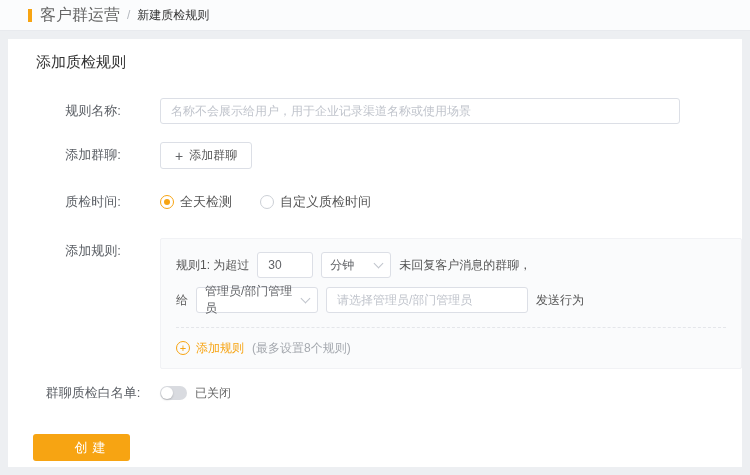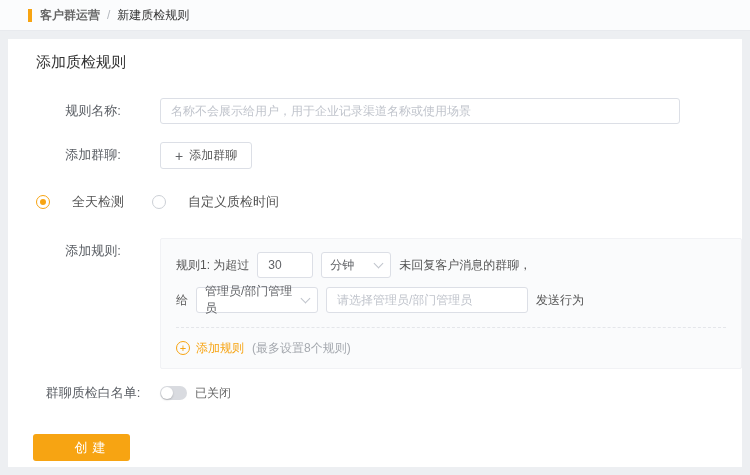--- a/index.html
+++ b/index.html
@@ -11,21 +11,21 @@
     color:#333;
   }
   
   .topbar {
     height:31px; background:#fbfcfd; border-bottom:1px solid #e8eaee;
     display:flex; align-items:center; padding-left:28px;
   }
   .topbar .tick {
     width:4px; height:13px; background:#f7a412; margin-right:8px; display:inline-block;
   }
-  .crumb-root { font-size:12px; color:#666; cursor:pointer;font-weight:bold; }
+  .crumb-root { font-size:16px; color:#666; cursor:pointer; }
   .crumb-sep  { font-size:12px; color:#b4b8bf; margin:0 7px; }
   .crumb-cur  { font-size:12px; color:#333; }
   
   .card {
     background:#fff; margin:8px; height:428px; padding:14px 0 0 28px;
   }
   .page-title { font-size:15px; color:#333; font-weight:400; }
   
   .form { margin-top:26px; }
   .row { display:flex; align-items:flex-start; }
@@ -48,21 +48,21 @@
 
   .btn-outline {
     height:27px; background:#fff; border:1px solid #dcdfe6; border-radius:3px;
     padding:0 14px; font-size:12px; color:#555; display:inline-flex;
     align-items:center; gap:6px; cursor:pointer;
   }
   .btn-outline .plus { font-size:14px; color:#606266; line-height:1; }
 
   
   .radio-group { display:flex; align-items:center; height:26px; gap:28px; }
-  .radio-item { display:flex; align-items:center; gap:22px; cursor:pointer;font-family:Liberation Serif, serif; }
+  .radio-item { display:flex; align-items:center; gap:6px; cursor:pointer;font-family:Liberation Serif, serif; }
   .radio-circle {
     width:14px; height:14px; border-radius:50%; background:#fff;
     border:1px solid #ccd0d6; display:inline-flex; align-items:center; justify-content:center;
   }
   .radio-circle.on { border:1.5px solid #f7a412; }
   .radio-dot { width:6px; height:6px; border-radius:50%; background:#f7a412; }
   .radio-label { font-size:13px; color:#555; }
 
   
   .rule-box {
@@ -139,20 +139,21 @@
     <div class="row mb-group">
       <div class="row-label">添加群聊:</div>
       <button class="btn-outline">
         <span class="plus">+</span>
         <span>添加群聊</span>
       </button>
     </div>
 
     
     <div class="row mb-time">
+      <div class="row-label">质检时间:</div>
       <div class="radio-group">
         <span class="radio-item">
           <span class="radio-circle on">
             <span class="radio-dot"></span>
           </span>
           <span class="radio-label">全天检测</span>
         </span>
         <span class="radio-item">
           <span class="radio-circle"></span>
           <span class="radio-label">自定义质检时间</span>

